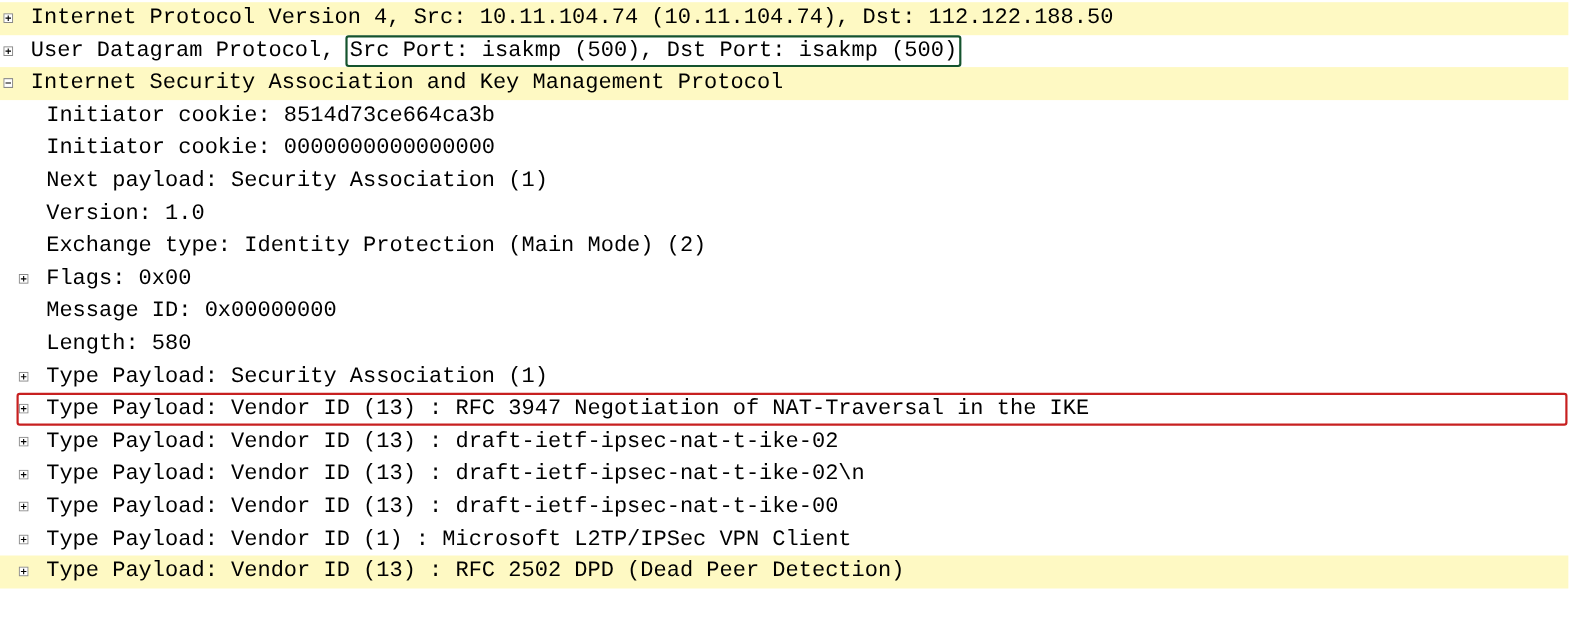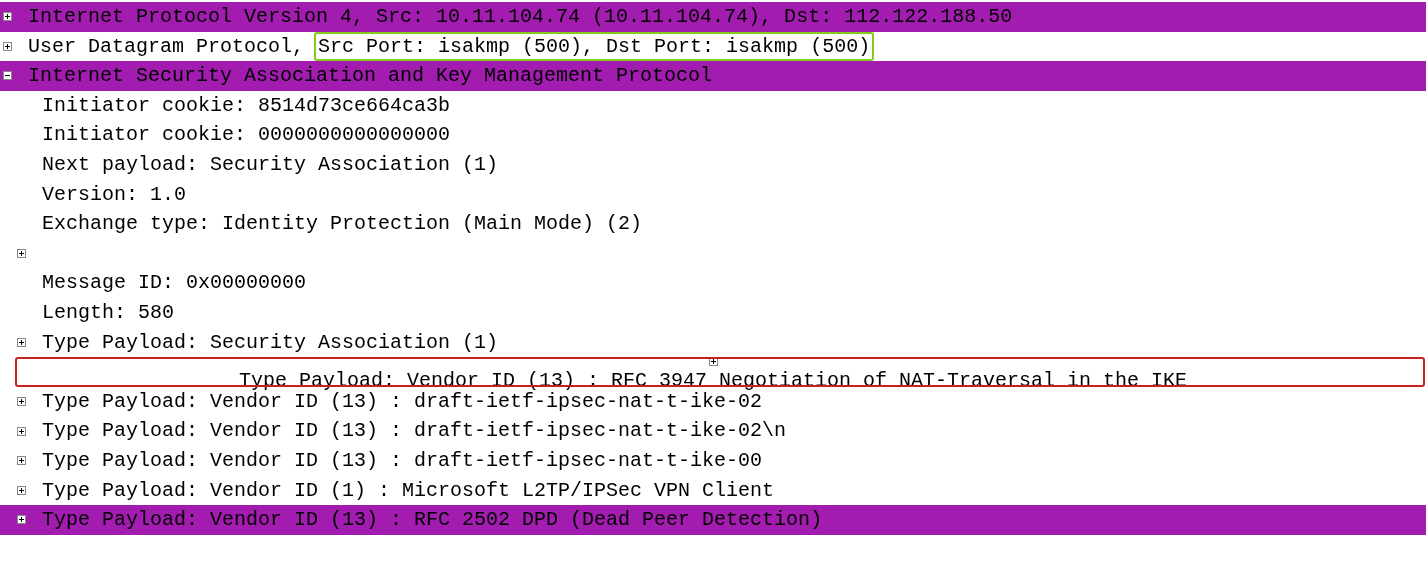--- a/index.html
+++ b/index.html
@@ -17,50 +17,49 @@
   .tree {
     padding-top: 2px;
   }
   .row {
     display: flex;
     align-items: center;
     height: 29.6px;
     white-space: pre;
   }
   .alt {
-    background: #a21caf;
+    background: #fef9c3;
   }
   .expander {
     width: 14px;
     display: inline-flex;
     justify-content: center;
     align-items: center;
     font-family: Arial, sans-serif;
     font-size: 10px;
     color: #555555;
     user-select: none;
   }
   .expander svg {
     display: block;
   }
   .spacer {
     display: inline-block;
   }
   .w1 { width: 14px; }
   .redbox {
-    border: 2px solid #84cc16;
+    border: 2px solid #14532d;
     border-radius: 3px;
     padding: 0 2px;
     margin-left: -2px;
     margin-right: -2px;
     line-height: 25px;
   }
   .rowred {
     position: relative;
-    flex-direction: column;
   }
   .rowred::after {
     content: "";
     position: absolute;
     left: 15px;
     right: 1px;
     top: 0;
     bottom: 0;
     border: 2px solid #c72020;
     border-radius: 3px;
@@ -145,20 +144,21 @@
   <div class="row">
     <span class="spacer w1"></span>
     <span class="expander">
       <svg width="9" height="9">
           <rect x="0.5" y="0.5" width="8" height="8" fill="#fff" stroke="#888"></rect>
           <line x1="2" y1="4.5" x2="7" y2="4.5" stroke="#000"></line>
           <line x1="4.5" y1="2" x2="4.5" y2="7" stroke="#000"></line>
         </svg>
     </span>
     <span class="spacer w1"></span>
+    <span>Flags: 0x00</span>
   </div>
 
   <div class="row">
     <span class="spacer w1"></span>
     <span class="expander"></span>
     <span class="spacer w1"></span>
     <span>Message ID: 0x00000000</span>
   </div>
 
   <div class="row">

